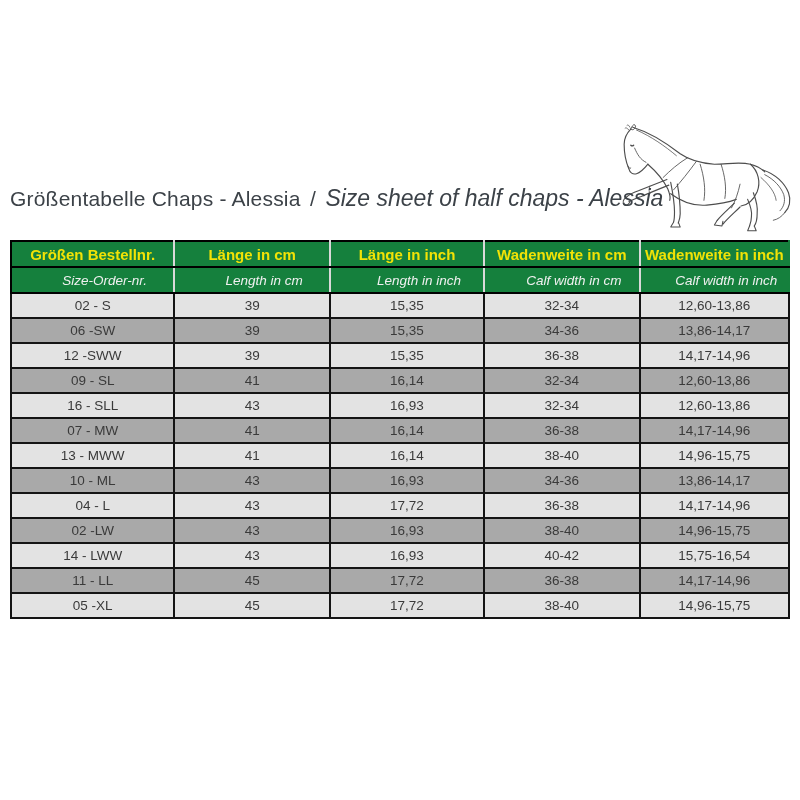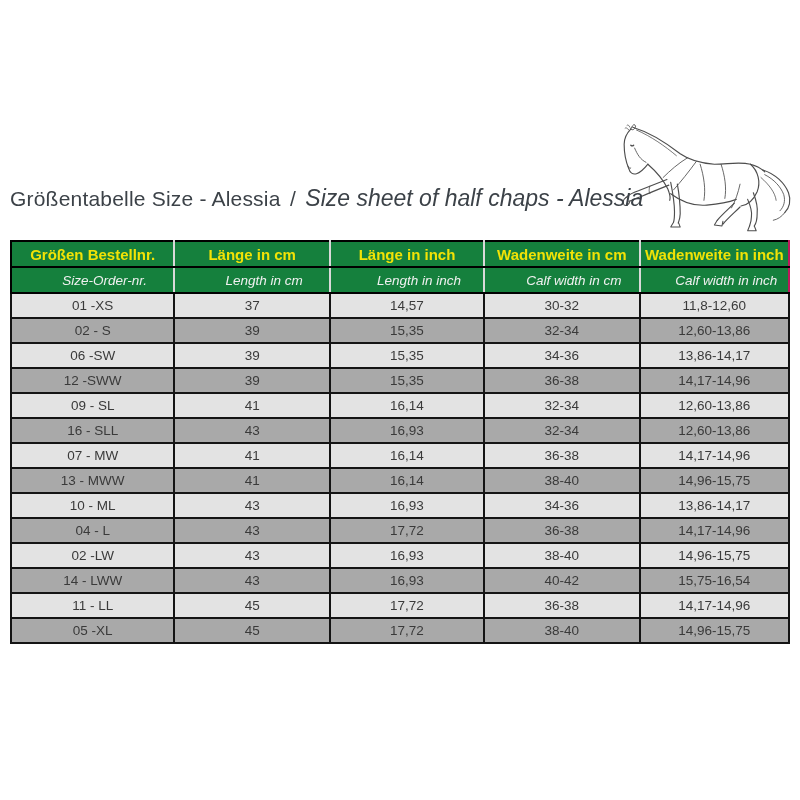--- a/index.html
+++ b/index.html
@@ -44,21 +44,21 @@
   
   .size-table thead th {
     background: #15803d;
     border-left: 2px solid #d9d9d9;
     border-right: 2px solid #d9d9d9;
     border-top: 2px solid #000;
     border-bottom: 2px solid #000;
     height: 26px;
   }
   .size-table thead th:first-child { border-left: 2px solid #000; }
-  .size-table thead th:last-child  { border-right: 2px solid #be185d; }
+  .size-table thead th:last-child  { border-right: 2px solid #15803d; }
   .size-table thead tr.head-main th {
     color: #f2e206;
     font-weight: bold;
     font-size: 15px;
   }
   .size-table thead tr.head-sub th {
     color: #f0f0f0;
     font-style: italic;
     font-weight: normal;
     font-size: 13.5px;
@@ -127,21 +127,21 @@
     <path d="M149,118 L147,123 L156,123 L154,118" stroke-width="1.1"></path>
 
     <path d="M163,59 C176,63 186,73 190,83 C193,91 191,99 186,104"></path>
     <path d="M165,64 C175,69 182,77 185,85 C187,92 185,98 181,102" stroke-width="0.9"></path>
     <path d="M161,67 C170,75 176,83 177,91" stroke-width="0.8"></path>
     <path d="M186,104 C183,108 179,111 174,112" stroke-width="0.9"></path>
   </svg>
 </div>
 
 <div class="title-line">
-  <span class="title-de">Größentabelle Size - Alessia</span>
+  <span class="title-de">Größentabelle Chaps - Alessia</span>
   <span class="title-sep">/</span>
   <span class="title-en">Size sheet of half chaps - Alessia</span>
 </div>
 
 <table class="size-table">
   <colgroup>
     <col class="c1">
       <col class="c2">
       <col class="c3">
       <col class="c4">
@@ -158,27 +158,20 @@
     <tr class="head-sub">
       <th>Size-Order-nr.</th>
       <th>Length in cm</th>
       <th>Length in inch</th>
       <th>Calf width in cm</th>
       <th>Calf width in inch</th>
     </tr>
   </thead>
   <tbody>
       <tr>
-    <td>01 -XS</td>
-    <td>37</td>
-    <td>14,57</td>
-    <td>30-32</td>
-    <td>11,8-12,60</td>
-  </tr>
-      <tr>
     <td>02 - S</td>
     <td>39</td>
     <td>15,35</td>
     <td>32-34</td>
     <td>12,60-13,86</td>
   </tr>
       <tr>
     <td>06 -SW</td>
     <td>39</td>
     <td>15,35</td>

